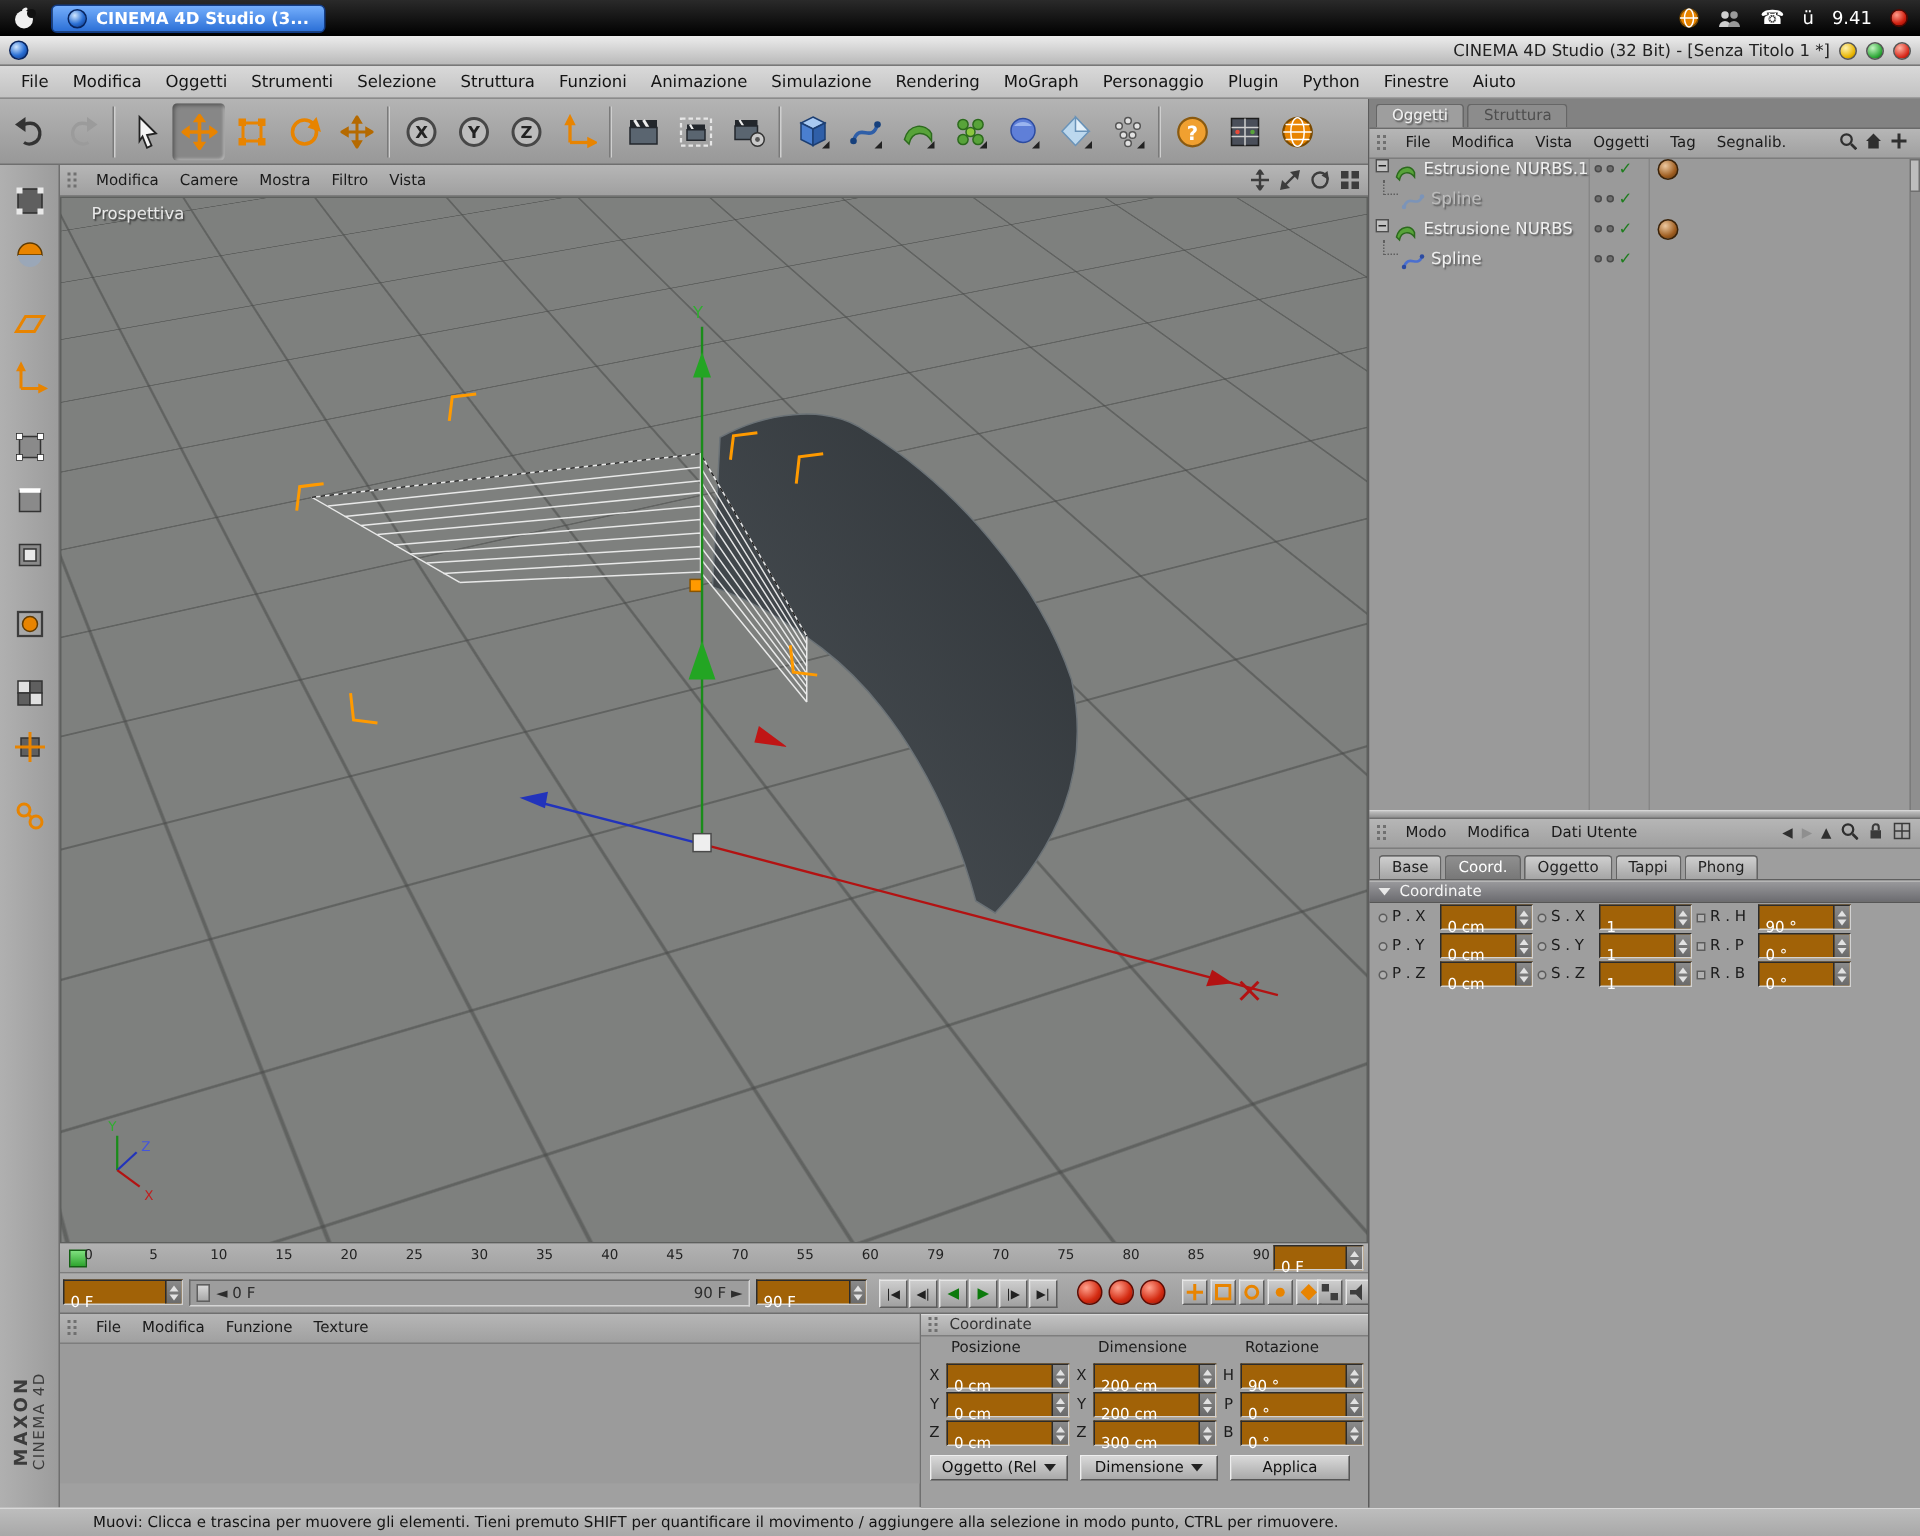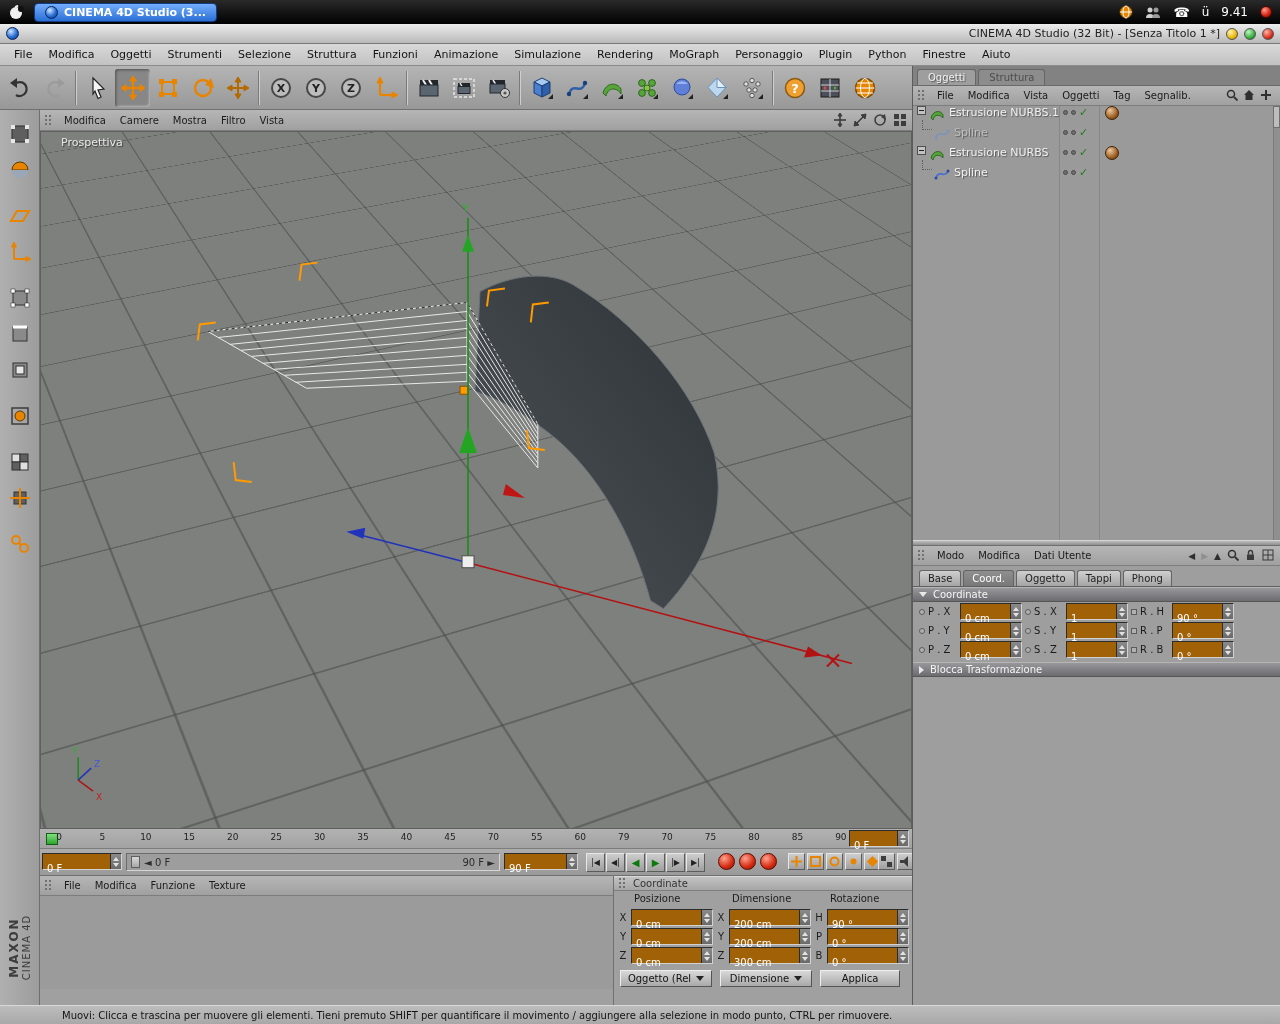--- a/index.html
+++ b/index.html
@@ -1030,21 +1030,17 @@
     <span class="asq"></span>
       <span class="lab">R . B</span>
     <span class="fld">
         <span>0 °</span>
         <span class="stp">
           <i class="up"></i>
           <i class="dn"></i>
         </span>
       </span>
   </div>
-  <div class="sect" style="margin-top:3px">
-    <span class="tri-r"></span>
-    <span>Blocca Trasformazione</span>
-  </div>
 </div>
 
 <div id="statusbar">
   <span>Muovi: Clicca e trascina per muovere gli elementi. Tieni premuto SHIFT per quantificare il movimento / aggiungere alla selezione in modo punto, CTRL per rimuovere.</span>
 </div>
 
 </body></html>

